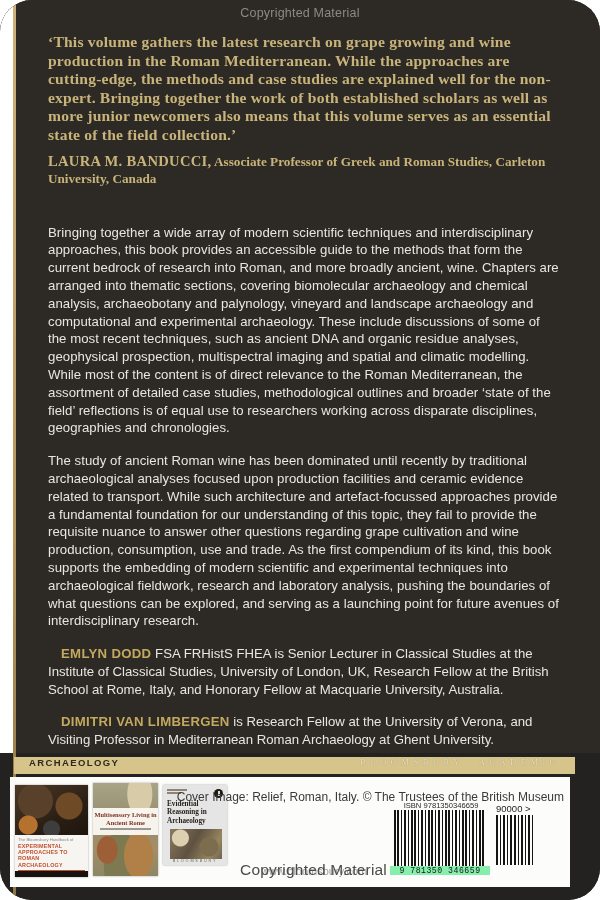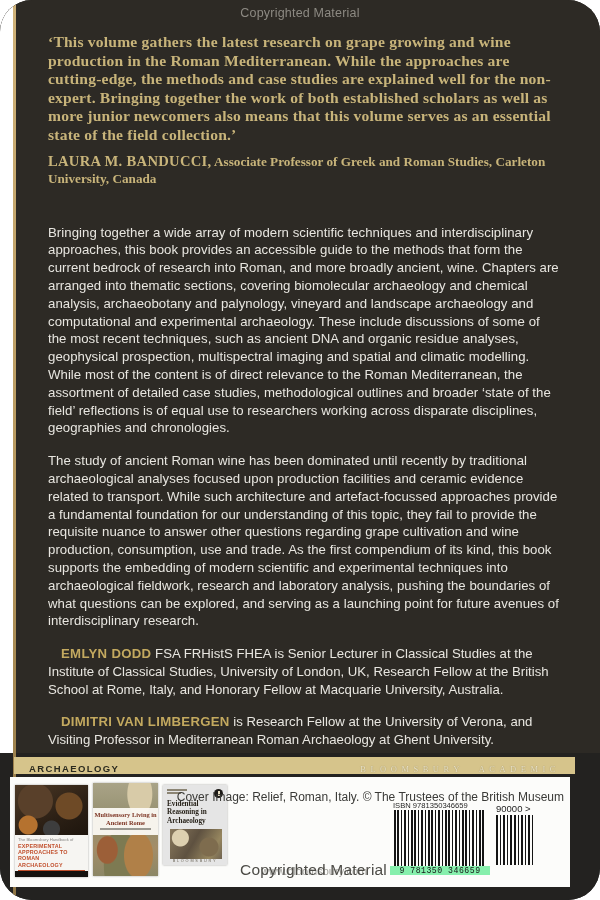--- a/index.html
+++ b/index.html
@@ -25,21 +25,21 @@
 
   .body-para { margin-top:15px; width:512px; font-size:13.2px; line-height:17.8px; color:#e8e6e0;
                letter-spacing:0.05px; }
   .body-para.first { margin-top:37px; }
   .bio { margin-top:15px; width:512px; font-size:13.2px; line-height:17.8px; color:#e8e6e0; }
   .bio .bio-name { color:#c3a95f; font-weight:bold; letter-spacing:0.3px;padding-left:13px; }
 
   
   .cover-bottom { position:absolute; top:753px; left:0; width:600px; height:147px; background:#232220; }
   .gold-bar { position:absolute; top:4px; left:14px; width:561px; height:17px; background:#d6c48b;
-              display:flex; justify-content:space-between; align-items:flex-end; padding:0 15px; z-index:5; }
+              display:flex; justify-content:space-between; align-items:flex-start; padding:0 15px; z-index:5; }
   .gold-bar .category { font-size:9.5px; font-weight:bold; letter-spacing:1.4px; color:#2b2a1e; }
   .gold-bar .imprint { font-family:"Liberation Serif", serif; font-size:8.5px; letter-spacing:4.5px;
                        word-spacing:9px; color:#ece4c8; text-shadow:0 0 1px rgba(70,58,20,.55); }
 
   .white-band { position:absolute; top:24px; left:10px; width:560px; height:110px; background:#fcfcfa; z-index:5; }
 
   
   .thumb { position:absolute; overflow:hidden; box-shadow:0 0 2px rgba(0,0,0,.35); }
   .thumb1 { left:5px; top:8px; width:73px; height:92px; background:#241a12; }
   .t1-photo { height:50px;
@@ -83,21 +83,21 @@
   .t3-publisher { position:absolute; bottom:2.5px; left:0; width:100%; text-align:center;
                   font-size:3.8px; letter-spacing:1.8px; color:#6b6558; }
 
   .cover-credit { position:absolute; top:13px; right:6px; font-size:12px; color:#3a3a37; }
 
   .also-available { position:absolute; left:227px; top:61px; font-size:9px; line-height:13px; color:#45443f; }
   .website { position:absolute; left:227px; top:88px; font-size:11px; color:#a3a29d;margin-left:24px; }
   .watermark-bottom { position:absolute; left:230px; top:84px; font-size:15.5px; color:#4c4b46; letter-spacing:0.2px; }
 
   
-  .isbn-label { position:absolute; left:383px; top:24px; width:96px; text-align:left; font-size:7.6px; color:#1f1f1f; }
+  .isbn-label { position:absolute; left:383px; top:24px; width:96px; text-align:center; font-size:7.6px; color:#1f1f1f; }
   .bars-main { position:absolute; left:384px; top:33px; width:92px; height:56px;
     background:repeating-linear-gradient(90deg,#141414 0 1.6px, #fcfcfa 1.6px 3.4px); }
   .isbn-digits { position:absolute; left:380px; top:89px; width:100px; text-align:center;
     font-family:"Liberation Mono", monospace; font-size:8.2px; letter-spacing:0.5px; color:#161616; background:#86efac; }
   .addon-label { position:absolute; left:486px; top:26px; width:50px; font-size:9.5px; color:#1f1f1f; }
   .bars-addon { position:absolute; left:486px; top:38px; width:37px; height:50px;
     background:repeating-linear-gradient(90deg,#141414 0 1.6px, #fcfcfa 1.6px 3.6px); }
 </style>
 </head>
 <body>

